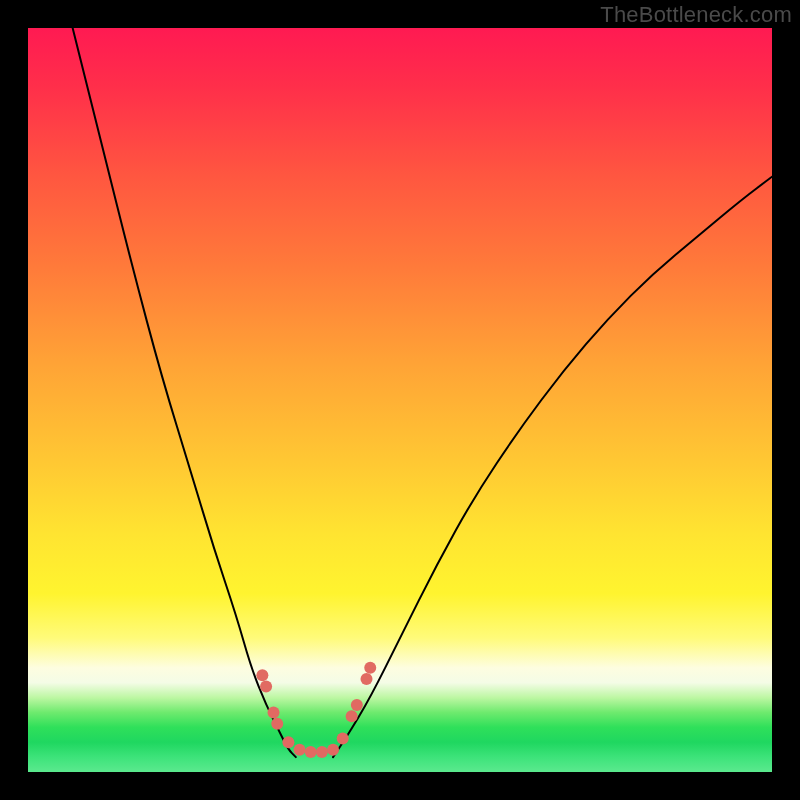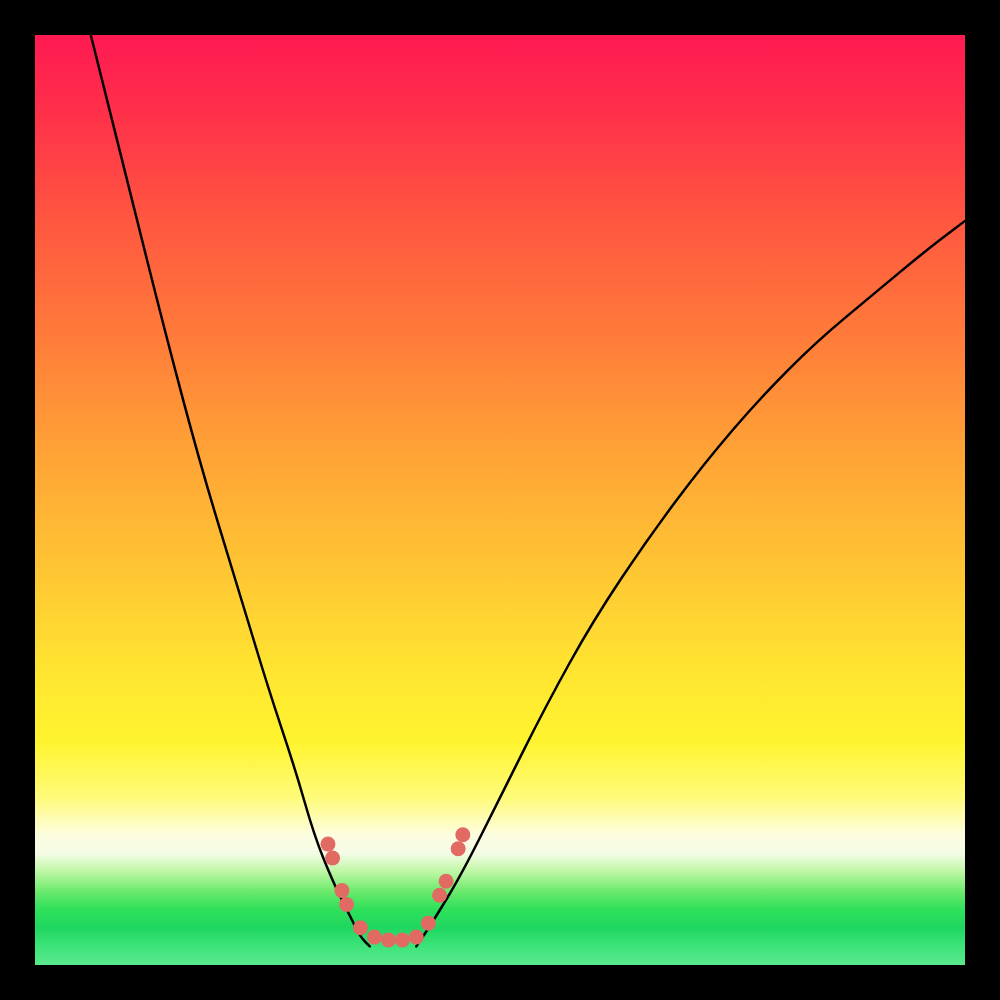--- a/index.html
+++ b/index.html
@@ -65,20 +65,21 @@
     width: 100%;
     height: 100%;
     overflow: visible;
   }
 </style>
 </head>
 <body>
 
 <div class="outer">
 
+  <div class="watermark">TheBottleneck.com</div>
 
   <div class="plot">
     <div class="gradient"></div>
 
     <svg class="curve" viewBox="0 0 744 744" preserveAspectRatio="none">
       <path fill="none" stroke="#000" stroke-width="2" stroke-linecap="round" d="M 44.64 0 Q 44.64 0 59.52 59.52000000000004 Q 74.4 119.04000000000008 89.28 178.56000000000003 Q 104.16000000000001 238.07999999999998 119.03999999999999 293.88 Q 133.92 349.68 148.8 398.03999999999996 Q 163.68 446.4 174.84 483.59999999999997 Q 186 520.8 197.16000000000003 554.28 Q 208.32000000000002 587.76 215.76 613.8 Q 223.2 639.84 230.64 658.44 Q 238.08 677.04 245.52 691.92 Q 252.96 706.8 256.68 714.24 Q 260.4 721.68 264.12 725.4 T 267.84 729.12"></path>
       <path fill="none" stroke="#000" stroke-width="2" stroke-linecap="round" d="M 305.03999999999996 729.12 Q 305.03999999999996 729.12 312.48 717.96 Q 319.92 706.8 331.08000000000004 688.2 Q 342.24 669.6 357.12 639.84 Q 372 610.08 390.6 572.88 Q 409.20000000000005 535.68 427.8 502.2 Q 446.4 468.72 468.72 435.24 Q 491.04 401.76 513.36 372 Q 535.68 342.23999999999995 558 316.2 Q 580.32 290.16 602.64 267.84000000000003 Q 624.9599999999999 245.51999999999998 647.28 226.92000000000002 Q 669.6 208.32000000000005 691.9200000000001 189.72000000000003 Q 714.24 171.12 729.12 159.95999999999998 T 744 148.79999999999995"></path>
       <g fill="#e16a62" stroke="none">
           <circle cx="234.36" cy="647.28" r="6"></circle>
           <circle cx="238.08" cy="658.44" r="6"></circle>

